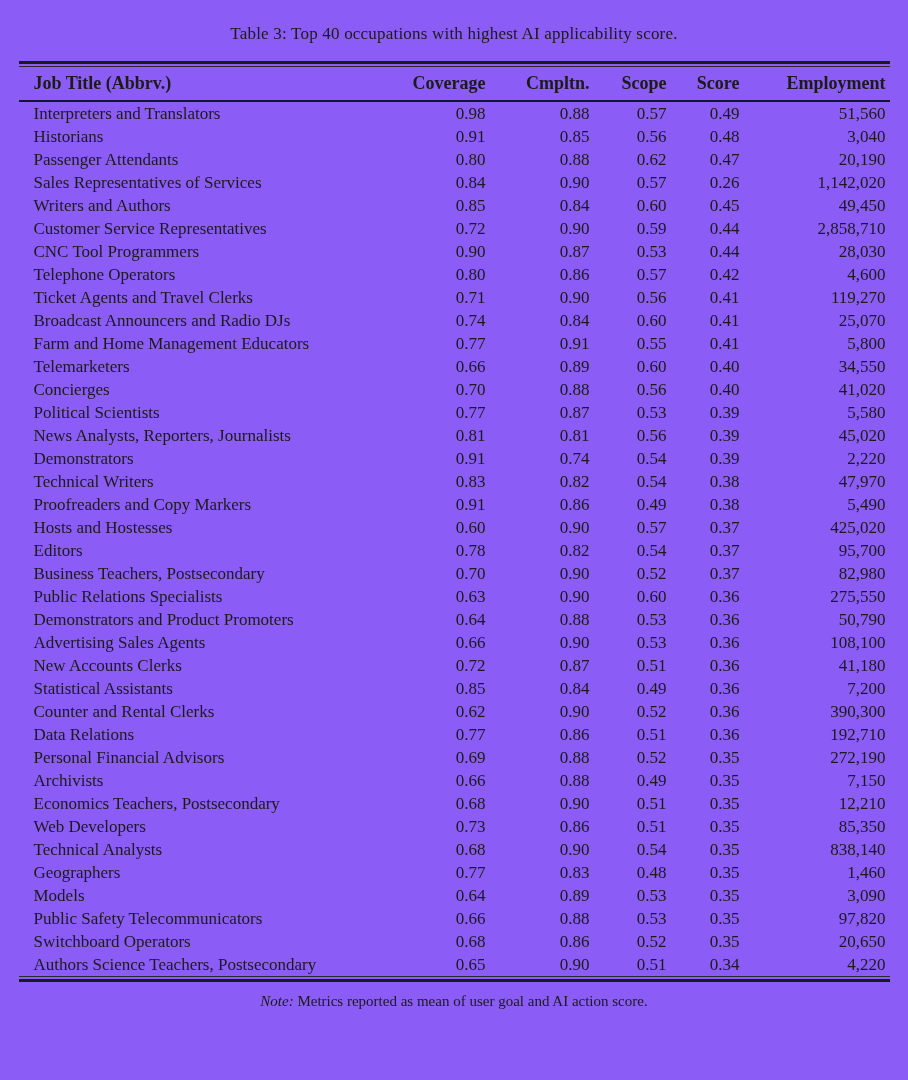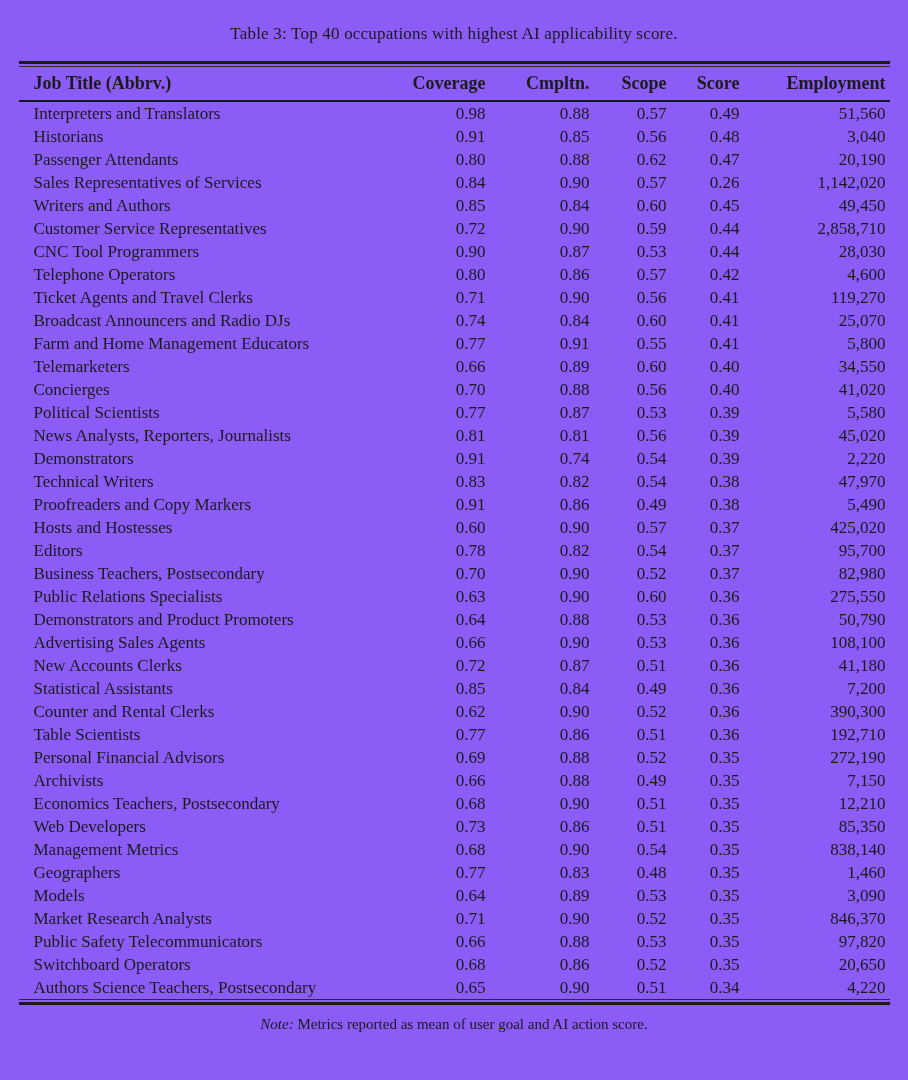--- a/index.html
+++ b/index.html
@@ -298,21 +298,21 @@
           </tr>
           <tr>
             <td>Counter and Rental Clerks</td>
             <td>0.62</td>
             <td>0.90</td>
             <td>0.52</td>
             <td>0.36</td>
             <td>390,300</td>
           </tr>
           <tr>
-            <td>Table Scientists</td>
+            <td>Data Relations</td>
             <td>0.77</td>
             <td>0.86</td>
             <td>0.51</td>
             <td>0.36</td>
             <td>192,710</td>
           </tr>
           <tr>
             <td>Personal Financial Advisors</td>
             <td>0.69</td>
             <td>0.88</td>
@@ -338,21 +338,21 @@
           </tr>
           <tr>
             <td>Web Developers</td>
             <td>0.73</td>
             <td>0.86</td>
             <td>0.51</td>
             <td>0.35</td>
             <td>85,350</td>
           </tr>
           <tr>
-            <td>Management Metrics</td>
+            <td>Technical Analysts</td>
             <td>0.68</td>
             <td>0.90</td>
             <td>0.54</td>
             <td>0.35</td>
             <td>838,140</td>
           </tr>
           <tr>
             <td>Geographers</td>
             <td>0.77</td>
             <td>0.83</td>
@@ -362,28 +362,20 @@
           </tr>
           <tr>
             <td>Models</td>
             <td>0.64</td>
             <td>0.89</td>
             <td>0.53</td>
             <td>0.35</td>
             <td>3,090</td>
           </tr>
           <tr>
-            <td>Market Research Analysts</td>
-            <td>0.71</td>
-            <td>0.90</td>
-            <td>0.52</td>
-            <td>0.35</td>
-            <td>846,370</td>
-          </tr>
-          <tr>
             <td>Public Safety Telecommunicators</td>
             <td>0.66</td>
             <td>0.88</td>
             <td>0.53</td>
             <td>0.35</td>
             <td>97,820</td>
           </tr>
           <tr>
             <td>Switchboard Operators</td>
             <td>0.68</td>

